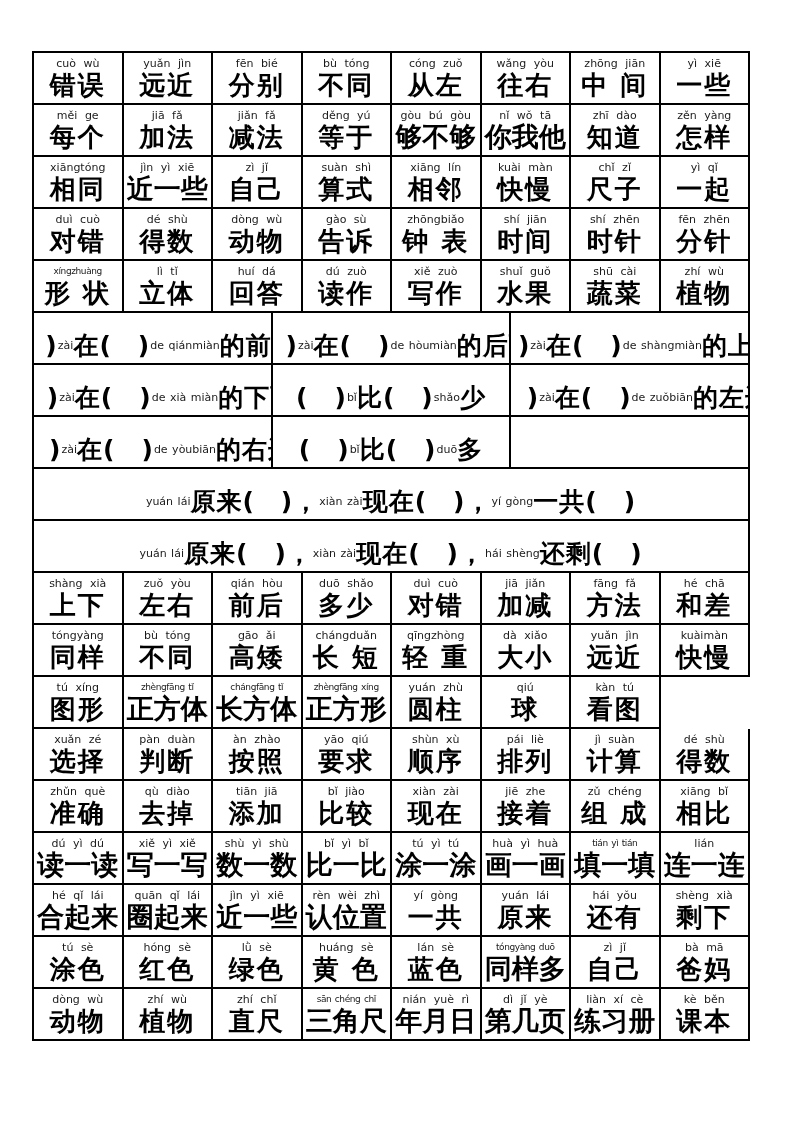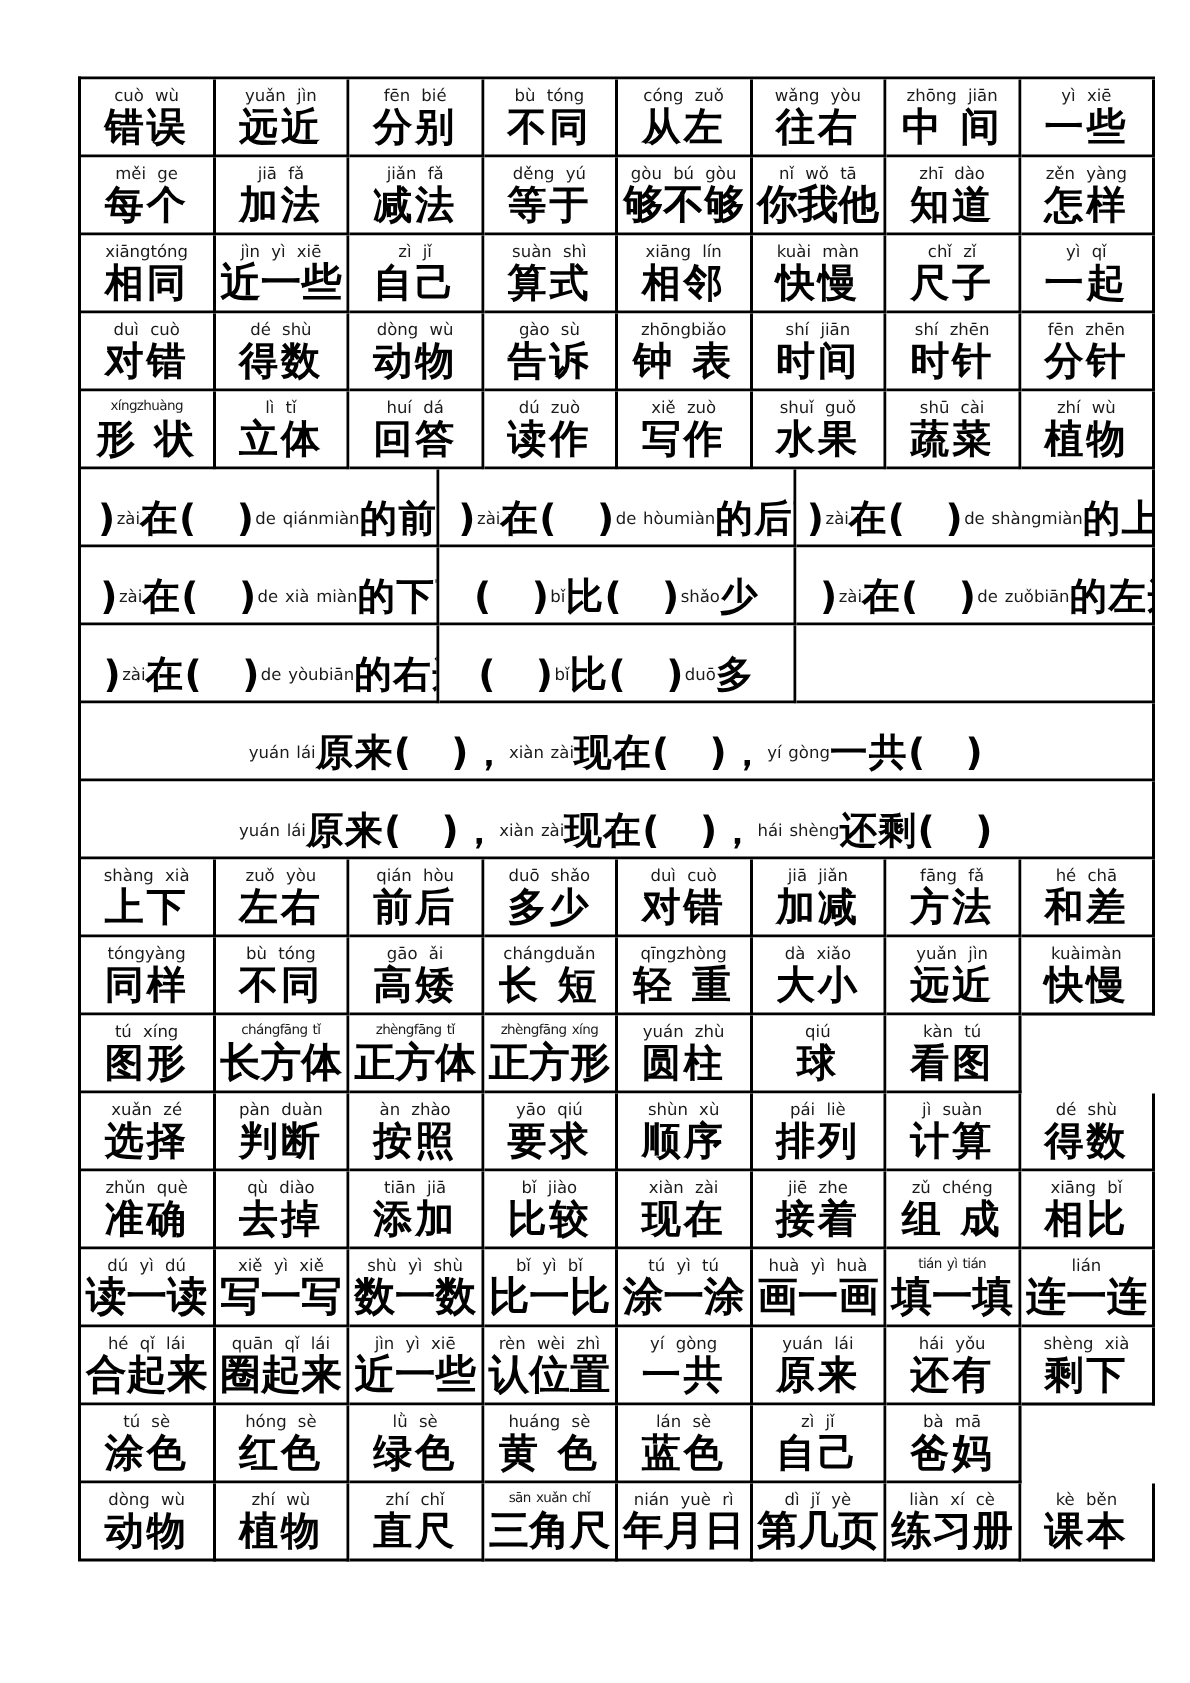--- a/index.html
+++ b/index.html
@@ -2,21 +2,21 @@
 <html><head>
 <meta charset="utf-8">
 <style>
   html,body { margin:0; padding:0; background:#ffffff; }
   .page {
     position:relative; width:793px; height:1122px; background:#ffffff;
     font-family:"DejaVu Sans","Liberation Sans",sans-serif;
     overflow:hidden;
   }
   .vocab-table {
-    position:absolute; left:52px; top:51px; width:718px;
+    position:absolute; left:32px; top:51px; width:718px;
     border-top:2px solid #000; border-left:2px solid #000;
     box-sizing:border-box;
   }
   .row { display:grid; }
   .cols-8 { grid-template-columns:repeat(8,1fr); }
   .cols-3 { grid-template-columns:repeat(3,1fr); }
   .cols-1 { grid-template-columns:1fr; }
   .cell {
     border-right:2px solid #000; border-bottom:2px solid #000;
     box-sizing:border-box; height:52px;
@@ -489,28 +489,28 @@
           <span class="pinyin">kuàimàn</span>
           <span class="hanzi">快慢</span>
         </div>
       </div>
       <div class="row cols-8">
         <div class="cell">
           <span class="pinyin">tú xíng</span>
           <span class="hanzi">图形</span>
         </div>
         <div class="cell">
+          <span class="pinyin psmall">zhèngfāng tǐ</span>
+          <span class="hanzi hsmall">正方体</span>
+        </div>
+        <div class="cell">
           <span class="pinyin psmall">chángfāng tǐ</span>
           <span class="hanzi hsmall">长方体</span>
         </div>
         <div class="cell">
-          <span class="pinyin psmall">zhèngfāng tǐ</span>
-          <span class="hanzi hsmall">正方体</span>
-        </div>
-        <div class="cell">
           <span class="pinyin psmall">zhèngfāng xíng</span>
           <span class="hanzi hsmall">正方形</span>
         </div>
         <div class="cell">
           <span class="pinyin">yuán zhù</span>
           <span class="hanzi">圆柱</span>
         </div>
         <div class="cell">
           <span class="pinyin">qiú</span>
           <span class="hanzi">球</span>
@@ -671,20 +671,24 @@
         </div>
         <div class="cell">
           <span class="pinyin">huáng sè</span>
           <span class="hanzi">黄 色</span>
         </div>
         <div class="cell">
           <span class="pinyin">lán sè</span>
           <span class="hanzi">蓝色</span>
         </div>
         <div class="cell">
+          <span class="pinyin psmall">tóngyàng duō</span>
+          <span class="hanzi hsmall">同样多</span>
+        </div>
+        <div class="cell">
           <span class="pinyin">zì jǐ</span>
           <span class="hanzi">自己</span>
         </div>
         <div class="cell">
           <span class="pinyin">bà mā</span>
           <span class="hanzi">爸妈</span>
         </div>
       </div>
       <div class="row cols-8">
         <div class="cell">
@@ -693,21 +697,21 @@
         </div>
         <div class="cell">
           <span class="pinyin">zhí wù</span>
           <span class="hanzi">植物</span>
         </div>
         <div class="cell">
           <span class="pinyin">zhí chǐ</span>
           <span class="hanzi">直尺</span>
         </div>
         <div class="cell">
-          <span class="pinyin psmall">sān xuǎn chǐ</span>
+          <span class="pinyin psmall">sān chéng chǐ</span>
           <span class="hanzi hsmall">三角尺</span>
         </div>
         <div class="cell">
           <span class="pinyin">nián yuè rì</span>
           <span class="hanzi hsmall">年月日</span>
         </div>
         <div class="cell">
           <span class="pinyin">dì jǐ yè</span>
           <span class="hanzi hsmall">第几页</span>
         </div>

